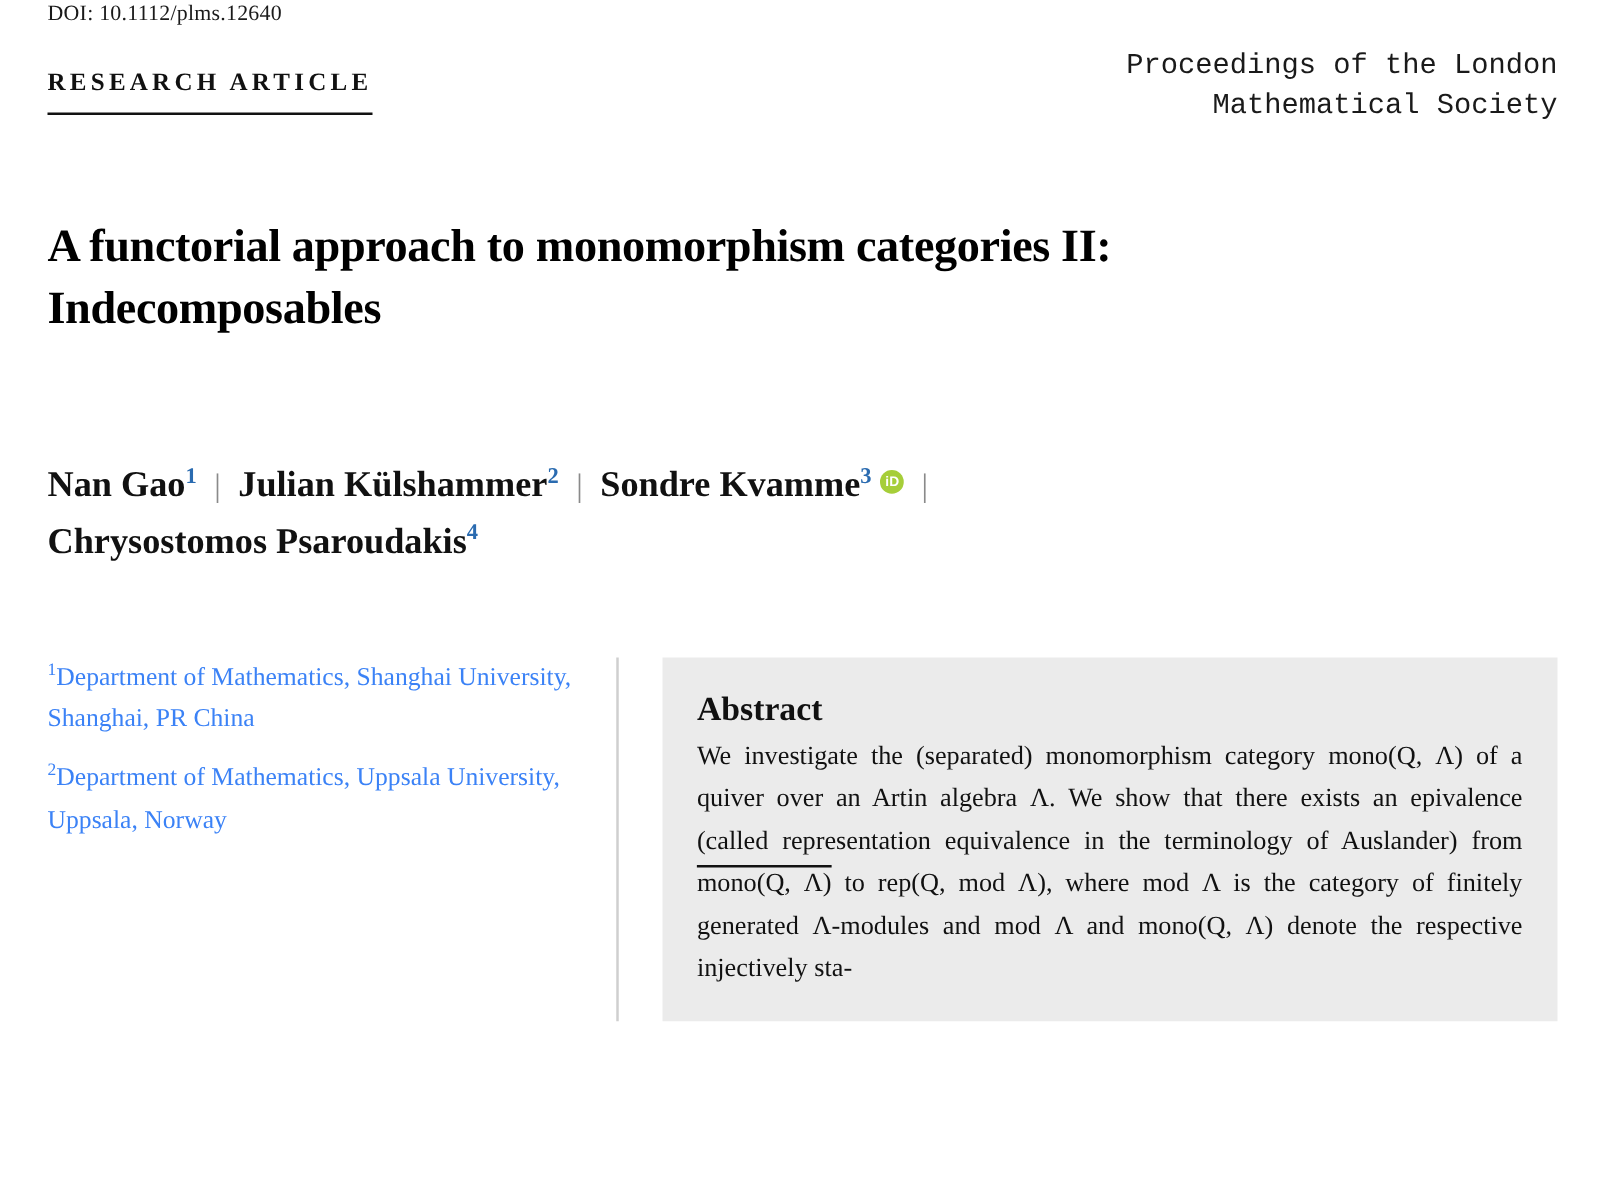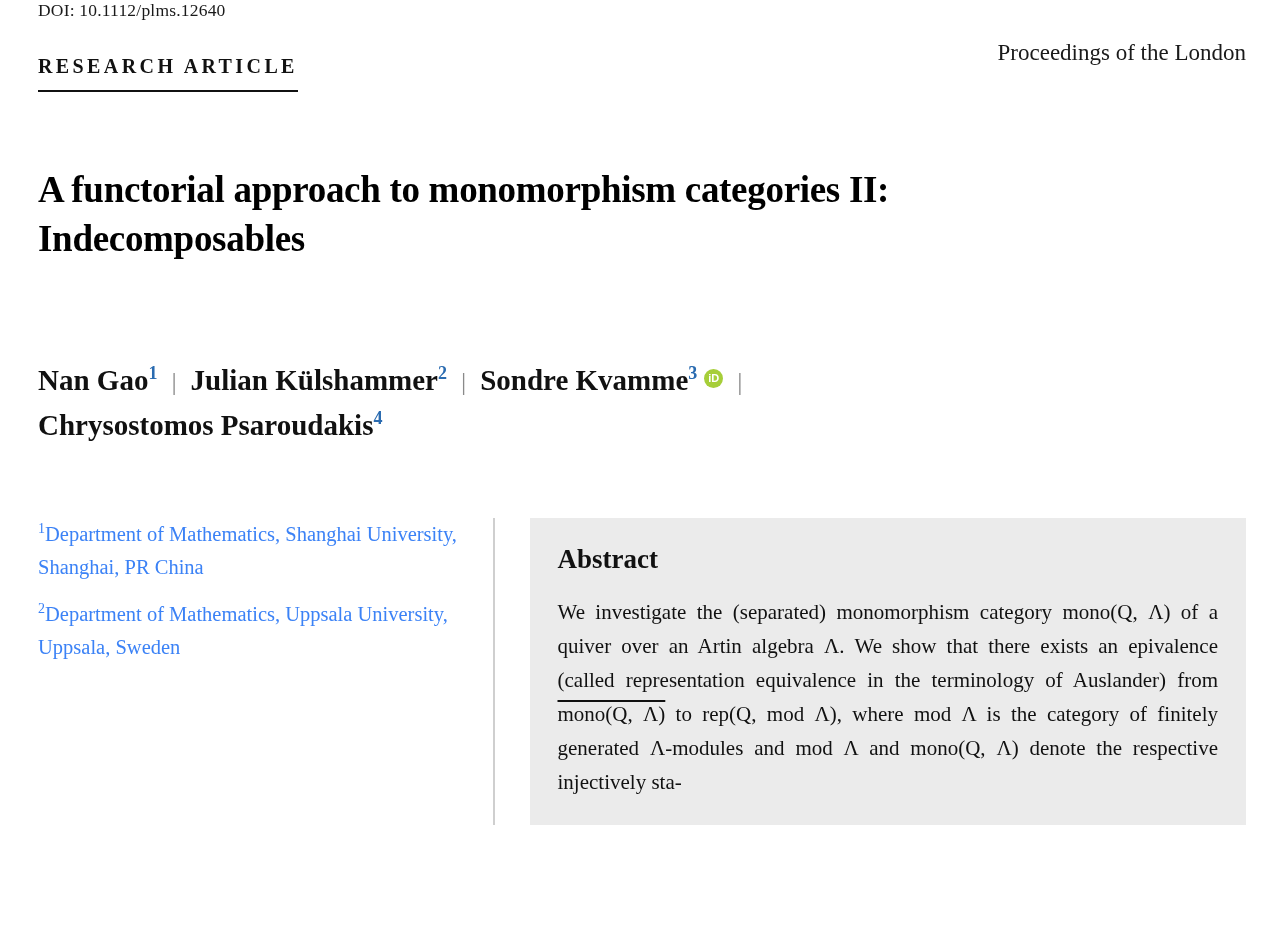--- a/index.html
+++ b/index.html
@@ -43,21 +43,21 @@
     font-weight: bold;
     font-size: 20px;
     letter-spacing: 3.4px;
     color: #111;
     padding-bottom: 12px;
     border-bottom: 2.5px solid #111;
     display: inline-block;
   }
   .journal {
     text-align: right;
-    font-family: Liberation Serif, serif;
+    font-family: Liberation Mono, monospace;
     font-size: 23px;
     line-height: 1.38;
     color: #1a1a1a;
     max-width: 420px;
     margin-top: -18px;
   }
 
   
   .title {
     font-family: "Liberation Serif", serif;
@@ -146,21 +146,21 @@
     flex: 1;
     background: #ebebeb;
     padding: 26px 28px 26px 28px;
     box-sizing: border-box;
   }
   .abstract-heading {
     font-family: "Liberation Serif", serif;
     font-weight: bold;
     font-size: 27px;
     color: #111;
-    margin-bottom: 20px;
+    margin-bottom: 4px;
   }
   .abstract-body {
     font-family: "Liberation Serif", serif;
     font-size: 21px;
     line-height: 1.62;
     text-align: justify;
     color: #111;
     hyphens: auto;
   }
   .ovl {
@@ -172,33 +172,34 @@
 <body>
 
 <div class="page">
 
   <div class="doi">DOI: 10.1112/plms.12640</div>
 
   <div class="header-row">
     <div class="article-type">RESEARCH ARTICLE</div>
     <div class="journal">
       <div>Proceedings of the London</div>
+      <div>Mathematical Society</div>
     </div>
   </div>
 
   <div class="title">A functorial approach to monomorphism categories II: Indecomposables</div>
 
   <div class="authors">
     <span class="author-name"><span>Nan Gao</span><span class="author-sup">1</span></span><span class="author-sep">|</span><span class="author-name"><span>Julian Külshammer</span><span class="author-sup">2</span></span><span class="author-sep">|</span><span class="author-name"><span>Sondre Kvamme</span><span class="author-sup">3</span><span class="orcid"></span></span><span class="author-sep">|</span><br><span class="author-name"><span>Chrysostomos Psaroudakis</span><span class="author-sup">4</span></span>
   </div>
 
   <div class="lower">
     <div class="affiliations">
       <div class="aff-item"><span class="aff-sup">1</span><span>Department of Mathematics, Shanghai University, Shanghai, PR China</span></div>
-      <div class="aff-item"><span class="aff-sup">2</span><span>Department of Mathematics, Uppsala University, Uppsala, Sweden</span></div>
+      <div class="aff-item"><span class="aff-sup">2</span><span>Department of Mathematics, Uppsala University, Uppsala, Norway</span></div>
     </div>
 
     <div class="divider"></div>
 
     <div class="abstract-box">
       <div class="abstract-heading">Abstract</div>
       <div class="abstract-body"><span>We investigate the (separated) monomorphism category </span><span>mono(Q, Λ)</span><span> of a quiver over an Artin algebra Λ. We show that there exists an epivalence (called representation equivalence in the terminology of Auslander) from </span><span class="ovl">mono(Q, Λ)</span><span> to rep(Q, mod Λ), where mod Λ is the category of finitely generated Λ-modules and mod Λ and mono(Q, Λ) denote the respective injectively sta-</span></div>
     </div>
   </div>
 

